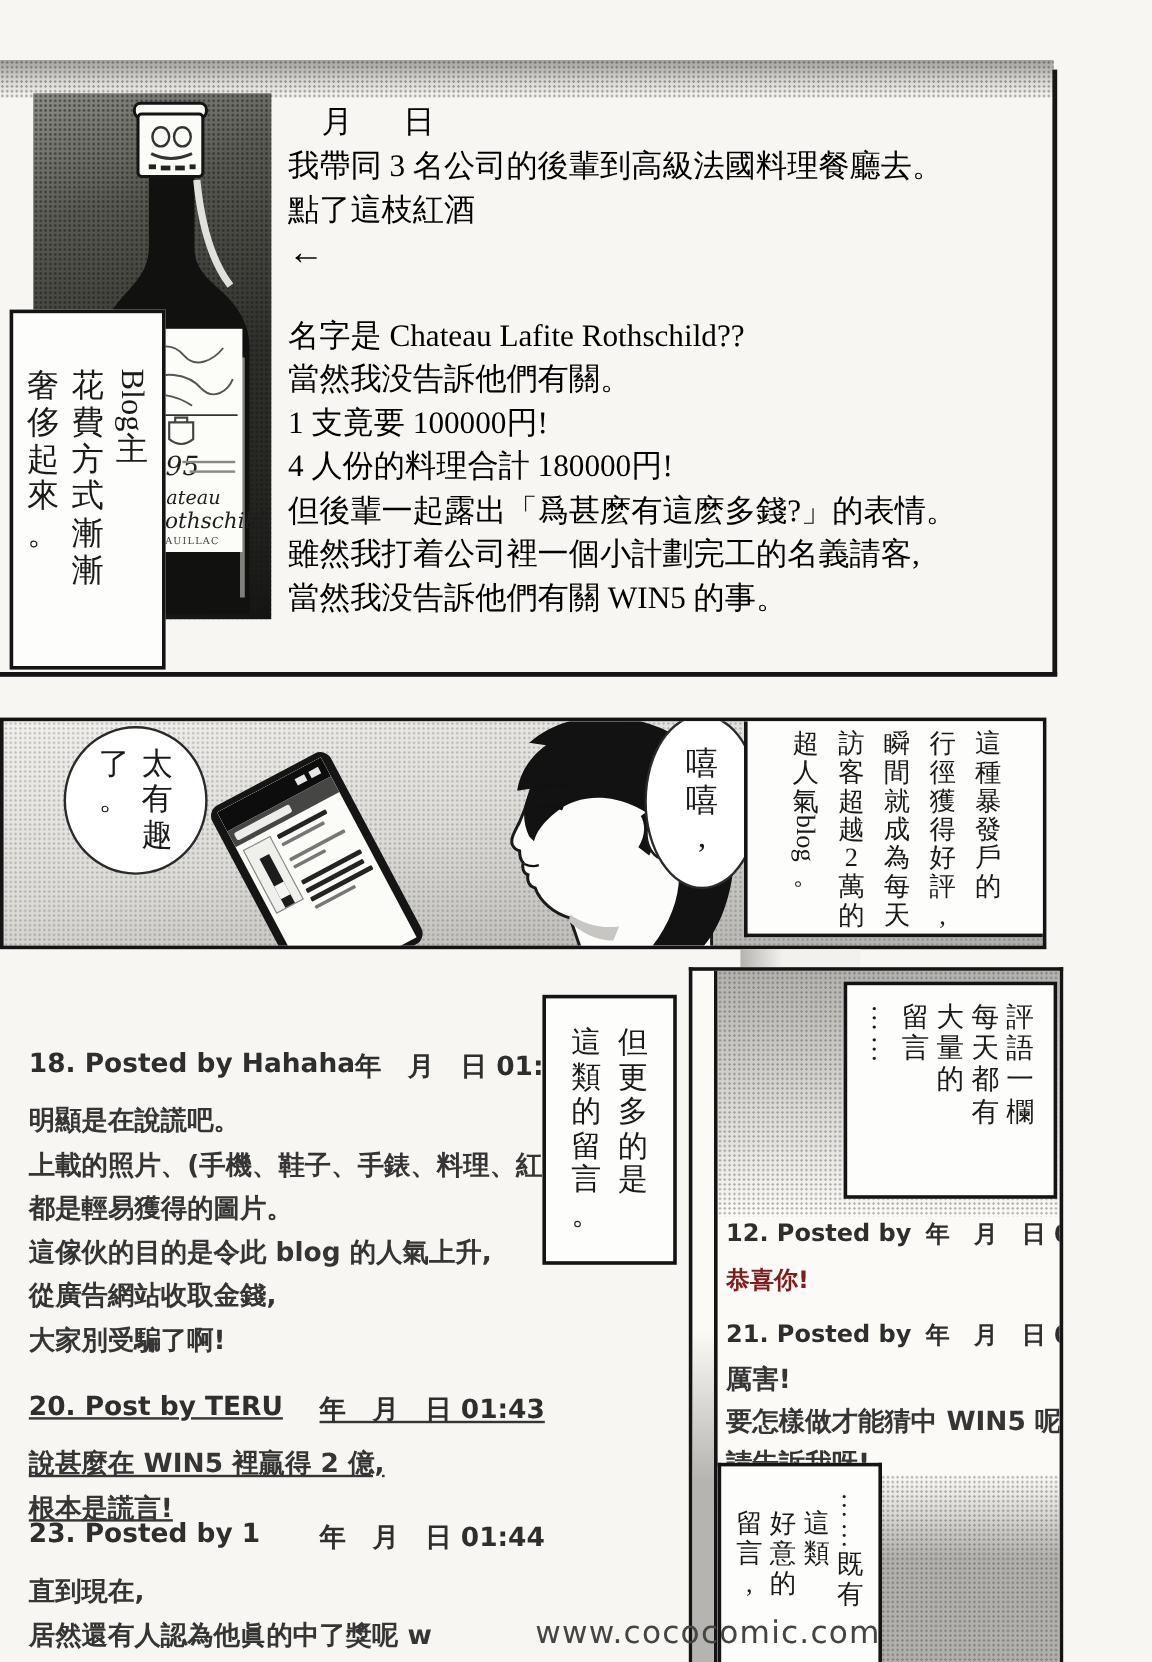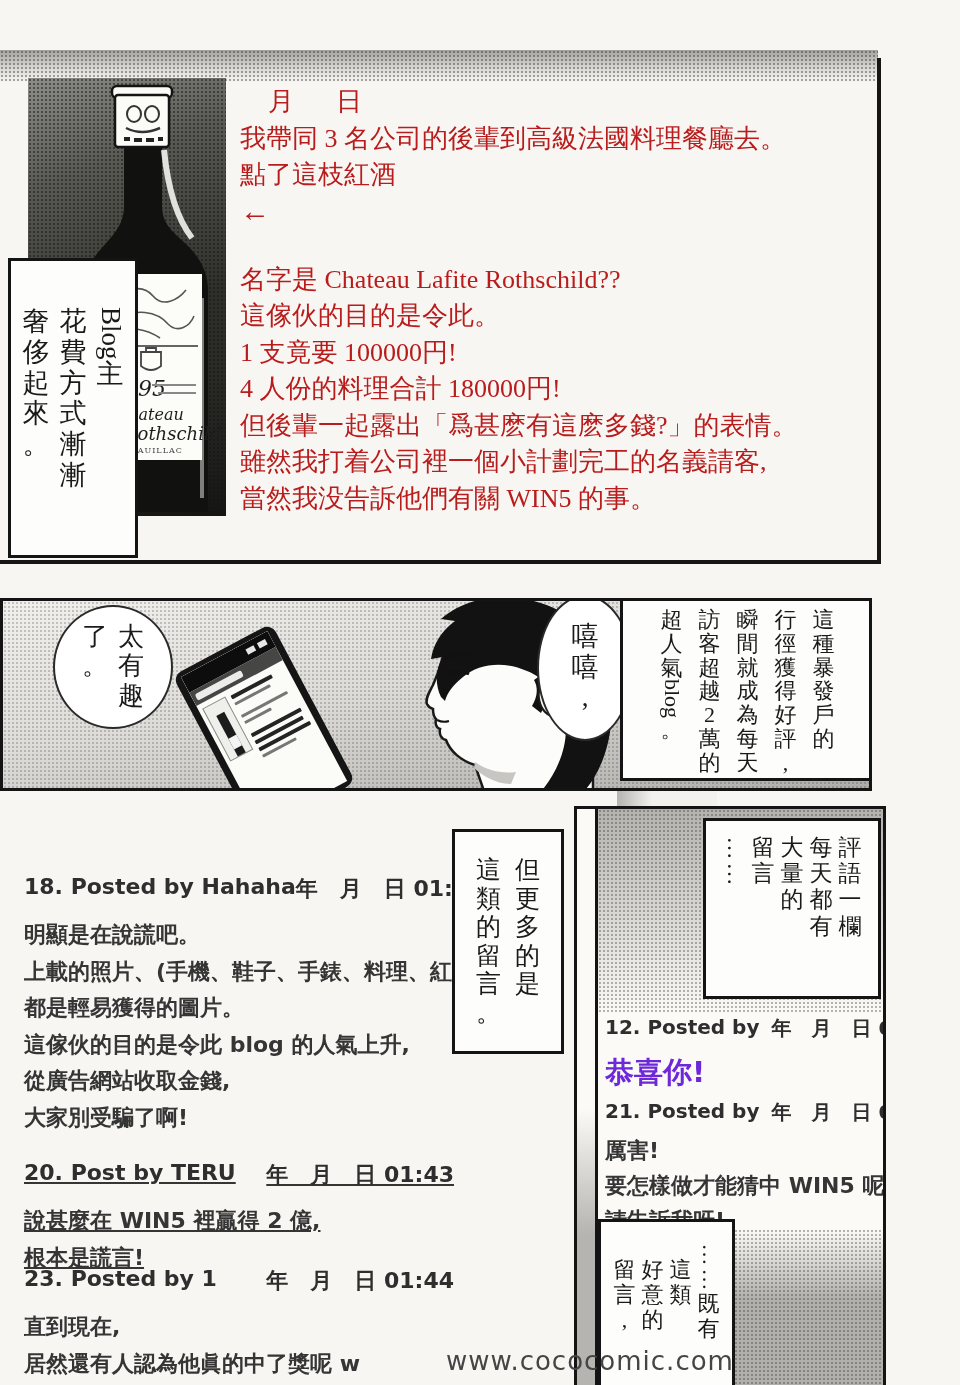--- a/index.html
+++ b/index.html
@@ -18,21 +18,21 @@
   
   #top-band{left:0;top:50px;width:878px;height:32px;
     background-image:radial-gradient(circle, rgba(40,40,40,.4) .8px, rgba(0,0,0,0) 1.2px),
       linear-gradient(#a3a29e 0%,#d8d7d3 55%,#f7f6f2 100%);background-size:4px 4px,100% 100%;}
   #bottle-panel{left:28px;top:78px;width:198px;height:438px;
     background-image:radial-gradient(circle, rgba(20,20,20,.5) .9px, rgba(0,0,0,0) 1.3px),
       linear-gradient(160deg,#8e8e88 0%,#5a5a54 22%,#2e2e2a 55%,#17171500 100%),
       linear-gradient(#3a3a36,#141412);background-size:4px 4px,100% 100%,100% 100%;}
   #caption-box{left:8px;top:258px;width:130px;height:300px;background:#fdfdfb;
     border:3px solid #141414;box-sizing:border-box;padding-top:46px;font-size:27px;}
-  #diary{left:240px;top:84px;width:636px;font-size:26px;line-height:36.5px;color:#b91c1c;}
+  #diary{left:240px;top:84px;width:636px;font-size:26px;line-height:36.5px;color:#000000;}
   #diary .indent{padding-left:28px;letter-spacing:8px;}
   #diary .arrow{font-size:30px;line-height:34px;}
   #diary .gap{height:34px;}
   #vline-top{left:877px;top:58px;width:4px;height:505px;background:#161616;}
   #hline-top{left:0;top:560px;width:881px;height:4px;background:#161616;}
 
   
   #mid-panel{left:0;top:598px;width:872px;height:193px;border:3px solid #141414;box-sizing:border-box;
     overflow:hidden;background-image:radial-gradient(circle, rgba(60,60,60,.25) .8px, rgba(0,0,0,0) 1.2px),
     linear-gradient(170deg,#f1f0ed 0%,#dddcd8 45%,#aeada9 100%);background-size:4px 4px,100% 100%;}
@@ -88,21 +88,21 @@
   #rp-grey-bottom{position:absolute;left:21px;top:420px;right:0;bottom:0;
     background-image:radial-gradient(circle, rgba(50,50,50,.35) .8px, rgba(0,0,0,0) 1.2px),
     linear-gradient(rgba(177,176,172,0),#b1b0ac 45%);background-size:4px 4px,100% 100%;}
   #note-box-top{position:absolute;left:126px;top:9px;width:178px;height:181px;background:#fdfdfb;
     border:3px solid #141414;box-sizing:border-box;padding-top:14px;font-size:23px;}
   #note-box-top .vcol{margin:0 3px;}
   .rp-comment{position:absolute;left:28px;width:278px;font-family:"DejaVu Sans","Liberation Sans",sans-serif;}
   .rp-header{display:flex;justify-content:space-between;font-weight:700;font-size:20px;color:#2e2e2e;white-space:nowrap;gap:12px;}
   #rp12{top:206px;} #rp21{top:290px;}
   #rp12-line{position:absolute;left:28px;top:244px;font-family:"DejaVu Sans","Liberation Sans",sans-serif;
-    font-size:29px;font-weight:800;color:#6d28d9;}
+    font-size:20px;font-weight:800;color:#7f1d1d;}
   .rp-lines{position:absolute;left:28px;top:324px;font-family:"DejaVu Sans","Liberation Sans",sans-serif;
     font-size:22px;font-weight:700;color:#353535;line-height:35px;white-space:nowrap;}
   #note-box-bottom{position:absolute;left:21px;top:410px;width:137px;height:169px;background:#fdfdfb;
     border:3px solid #141414;border-bottom:none;box-sizing:border-box;padding-top:36px;font-size:22px;}
   #note-box-bottom .vcol{margin:0 3px;}
   #note-box-bottom .vcol:first-child{margin-top:-16px;}
 
   #watermark{left:446px;top:1346px;font-family:"DejaVu Sans","Liberation Sans",sans-serif;
     font-size:26px;color:#454545;letter-spacing:1px;z-index:60;}
 </style>
@@ -167,21 +167,21 @@
       </div>
   </div>
 
   <div id="diary" class="abs">
     <div class="indent">月　日</div>
     <div>我帶同 3 名公司的後輩到高級法國料理餐廳去。</div>
     <div>點了這枝紅酒</div>
     <div class="arrow">←</div>
     <div class="gap"></div>
     <div>名字是 Chateau Lafite Rothschild??</div>
-    <div>這傢伙的目的是令此。</div>
+    <div>當然我没告訴他們有關。</div>
     <div>1 支竟要 100000円!</div>
     <div>4 人份的料理合計 180000円!</div>
     <div>但後輩一起露出「爲甚麽有這麽多錢?」的表情。</div>
     <div>雖然我打着公司裡一個小計劃完工的名義請客,</div>
     <div>當然我没告訴他們有關 WIN5 的事。</div>
   </div>
 
   <div id="vline-top" class="abs"></div>
   <div id="hline-top" class="abs"></div>
 

